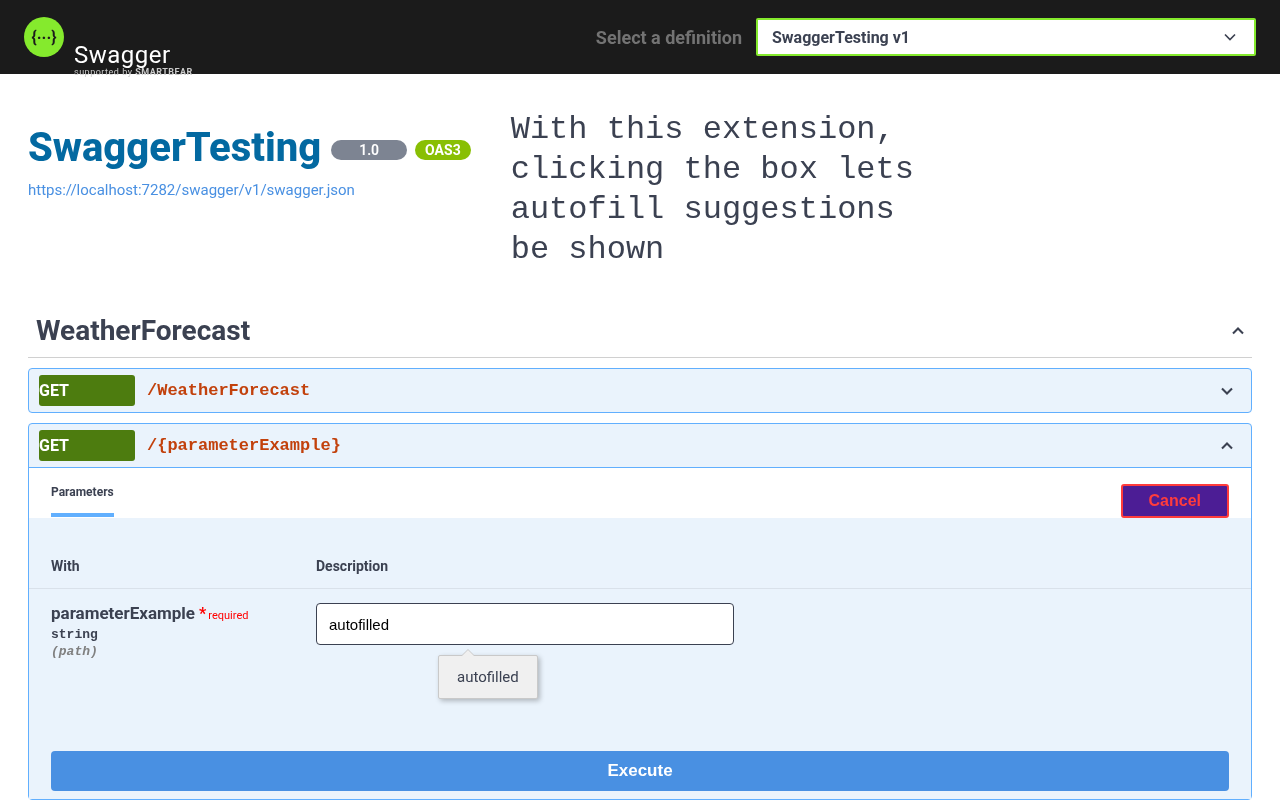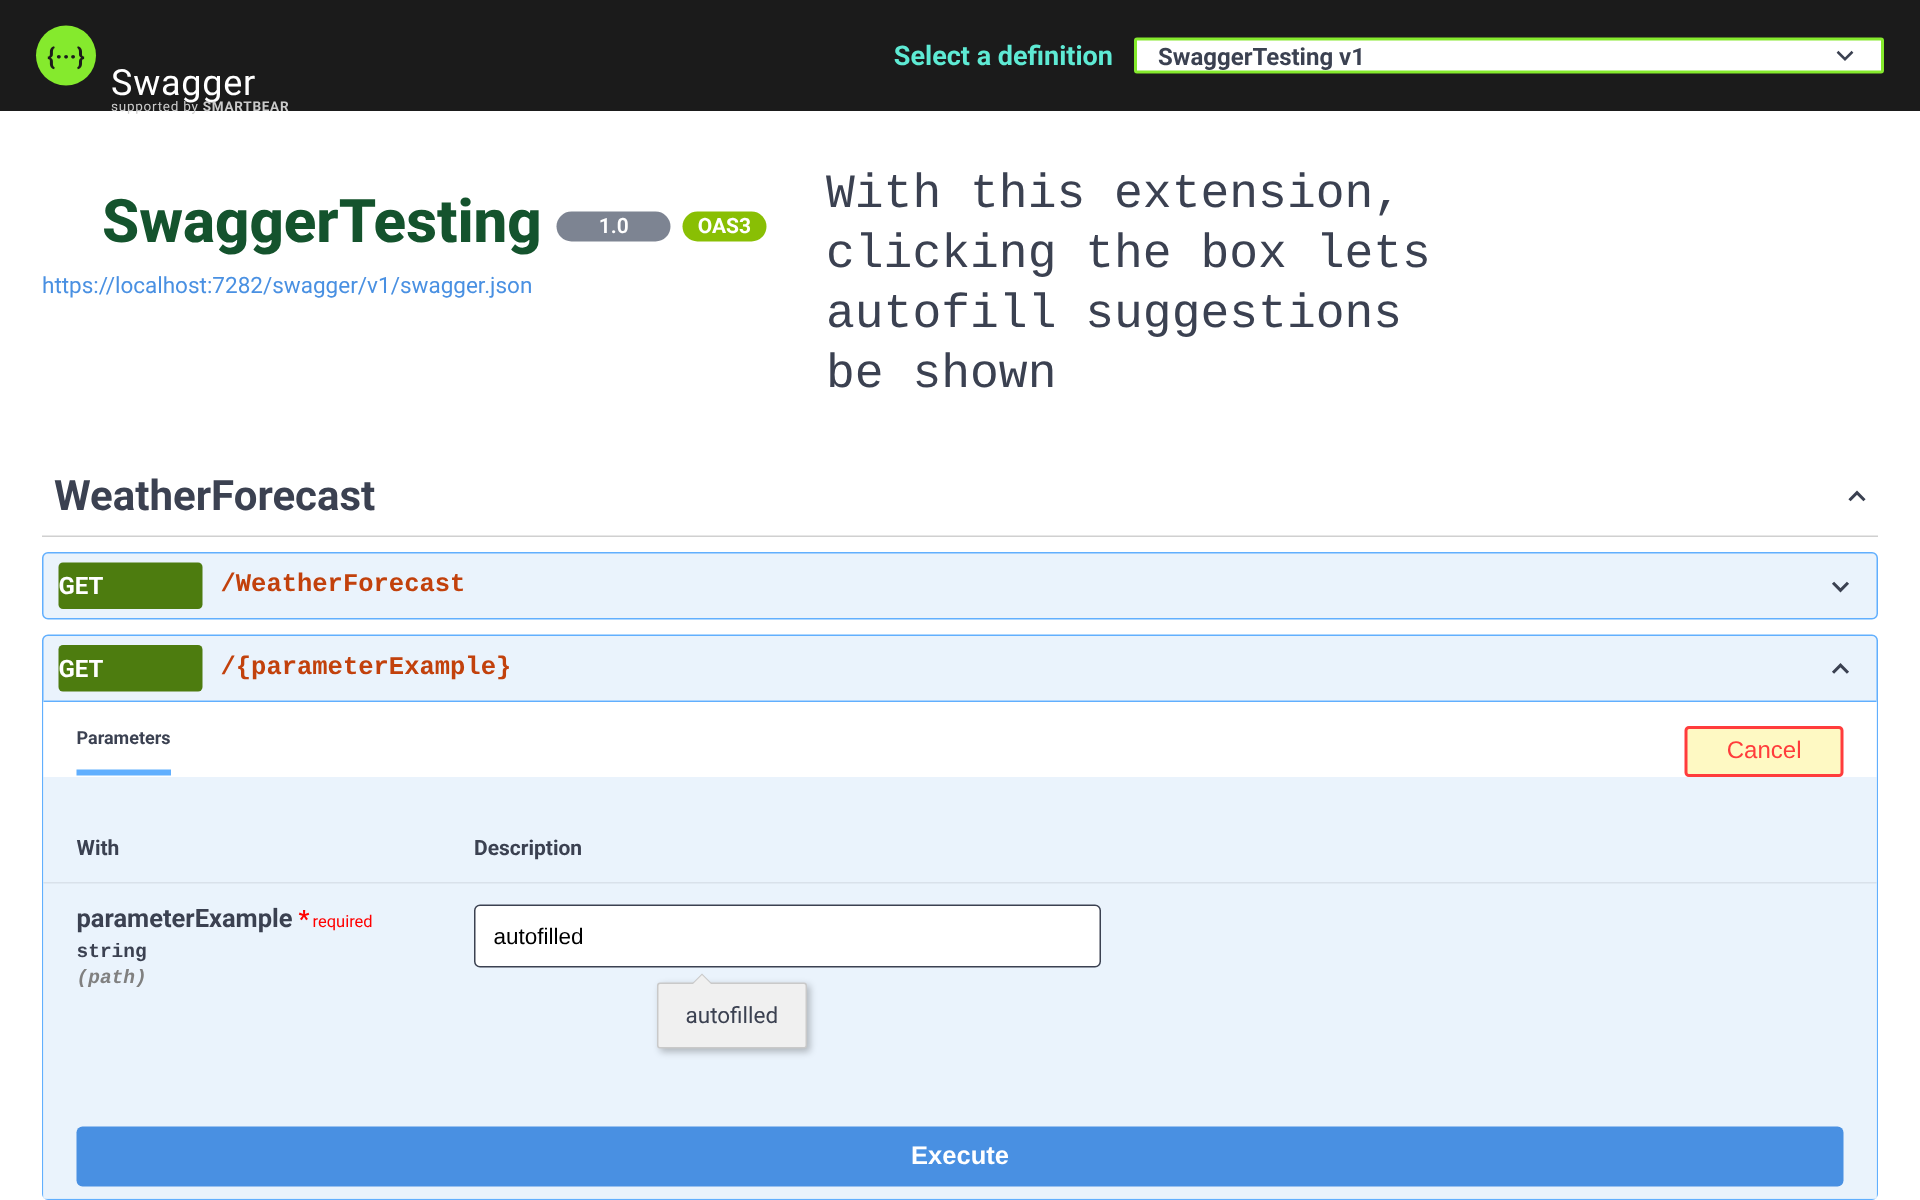--- a/index.html
+++ b/index.html
@@ -25,34 +25,34 @@
   .logo-circ {
     width: 40px; height: 40px; border-radius: 50%;
     background: #85ea2d; display:flex; align-items:center; justify-content:center;
     font-weight: bold; color:#1b1b1b; font-size:16px;
   }
   .logo-txt { display:flex; flex-direction:column; color:#fff;margin-top:44px; }
   .logo-main { font-size: 24px; font-weight: 400; letter-spacing: 0.5px; }
   .logo-sub { font-size: 9px; letter-spacing: 0.5px; color:#ccc; margin-top:-2px;}
   .logo-sub b { font-weight:700; }
   .def-block { display:flex; align-items:center; gap: 14px; }
-  .def-label { color:#5eead4; font-weight:700; font-size:18px; }
+  .def-label { color:#737373; font-weight:700; font-size:18px; }
   .def-select {
-    width: 500px; height: 24px; border: 2px solid #85ea2d; background:#fff;
+    width: 500px; height: 38px; border: 2px solid #85ea2d; background:#fff;
     display:flex; align-items:center; padding: 0 14px; font-size:16px;
     font-weight:700; color:#3b4151; position:relative; border-radius:2px;
   }
   .def-select .chev { position:absolute; right:14px; }
 
   
   .content { padding: 50px 28px 0 28px; }
   .header-row { display:flex; align-items:flex-start; gap: 40px; }
   .title-area { flex: 0 0 auto; }
   .api-title {
-    font-size: 40px; font-weight: 800; color:#14532d; display:inline;margin-left:40px;
+    font-size: 40px; font-weight: 800; color:#0369a1; display:inline;
   }
   .badge-ver {
     display:inline-block; background:#7d8492; color:#fff; font-size:14px;
     padding:2px 28px; border-radius:14px; vertical-align: super; margin-left:6px;
     font-weight:600;
   }
   .badge-oas {
     display:inline-block; background:#89bf04; color:#fff; font-size:14px;
     padding:2px 10px; border-radius:14px; vertical-align: super; margin-left:4px;
     font-weight:700;
@@ -101,22 +101,22 @@
   .op-body-inner { background:#eaf3fc; }
   .params-hdr {
     display:flex; align-items:center; justify-content:space-between;
     padding: 16px 22px 0 22px;
   }
   .params-title {
     font-weight: 700; font-size:12px; padding-bottom: 14px;
     border-bottom: 4px solid #61affe; display:inline-block;
   }
   .cancel-btn {
-    border: 2px solid #ff3c3c; background:#fef9c3; color:#ff3c3c;
-    font-weight:400; font-size:16px; padding: 6px 26px; border-radius:3px;
+    border: 2px solid #ff3c3c; background:#4c1d95; color:#ff3c3c;
+    font-weight:700; font-size:16px; padding: 6px 26px; border-radius:3px;
   }
   .param-table-hdr {
     display:flex; padding: 40px 22px 14px 22px; gap: 0;
   }
   .col-name { width: 265px; font-weight:700; font-size:14px; }
   .col-desc { font-weight:700; font-size:14px; }
   .param-row {
     display:flex; padding: 0 22px 20px 22px; border-top:1px solid rgba(0,0,0,0.07);
     padding-top: 14px;
   }

